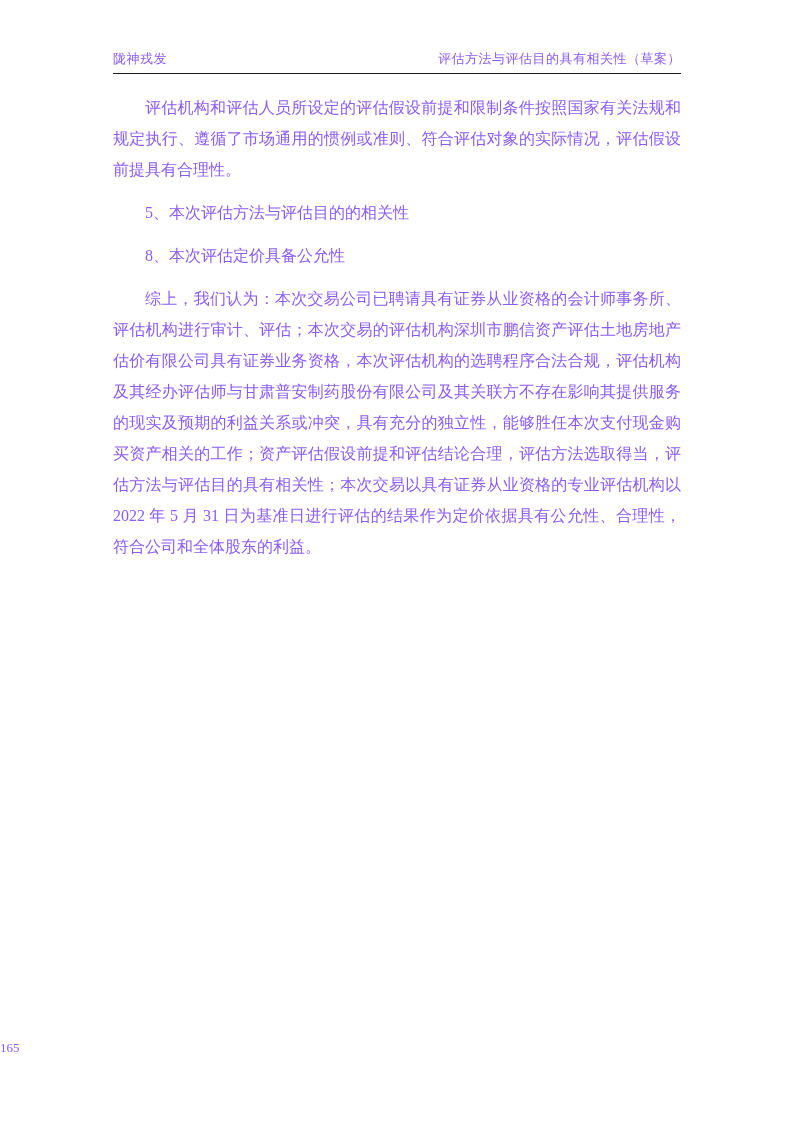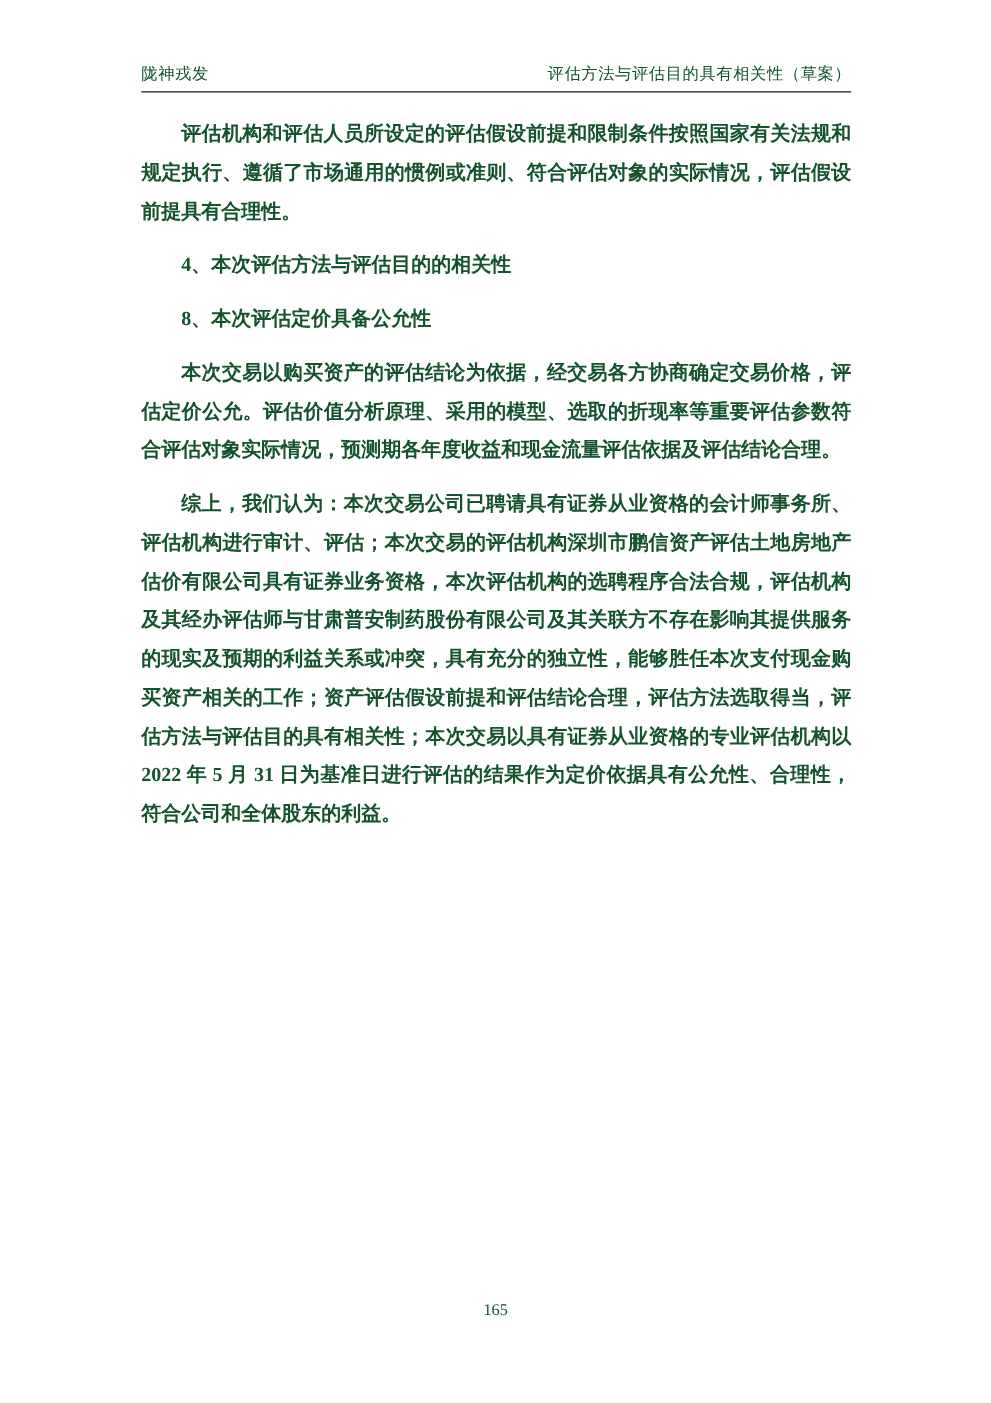--- a/index.html
+++ b/index.html
@@ -5,21 +5,21 @@
   html, body {
     margin: 0;
     padding: 0;
     background: #ffffff;
   }
   .page {
     position: relative;
     width: 793px;
     height: 1122px;
     background: #ffffff;
-    color: #14532d;
+    color: #8b5cf6;
     font-family: "Liberation Serif", "DejaVu Serif", serif;
     overflow: hidden;
     margin: 0 auto;
   }
   .doc-header {
     position: absolute;
     top: 50px;
     left: 113px;
     width: 568px;
     display: flex;
@@ -39,52 +39,51 @@
     font-size: 16px;
     line-height: 31px;
     text-align: justify;
     text-justify: inter-ideograph;
   }
   .doc-body p,
   .doc-body h3 {
     margin: 0 0 12px 0;
     text-indent: 2em;
     font-size: 16px;
-    font-weight: bold;
+    font-weight: normal;
     word-break: break-all;
   }
   .doc-footer {
     position: absolute;
     left: 0;
     right: 0;
     bottom: 66px;
-    text-align: center;
+    text-align: left;
     font-size: 13px;
     line-height: 16px;
   }
 </style>
 </head>
 <body>
 
 <div class="page">
 
   <header class="doc-header">
     <span>陇神戎发</span>
     <span>评估方法与评估目的具有相关性（草案）</span>
   </header>
 
   <main class="doc-body">
     <p>评估机构和评估人员所设定的评估假设前提和限制条件按照国家有关法规和规定执行、遵循了市场通用的惯例或准则、符合评估对象的实际情况，评估假设前提具有合理性。</p>
 
-    <h3>4、本次评估方法与评估目的的相关性</h3>
+    <h3>5、本次评估方法与评估目的的相关性</h3>
 
 
     <h3>8、本次评估定价具备公允性</h3>
 
-    <p>本次交易以购买资产的评估结论为依据，经交易各方协商确定交易价格，评估定价公允。评估价值分析原理、采用的模型、选取的折现率等重要评估参数符合评估对象实际情况，预测期各年度收益和现金流量评估依据及评估结论合理。</p>
 
     <p>综上，我们认为：本次交易公司已聘请具有证券从业资格的会计师事务所、评估机构进行审计、评估；本次交易的评估机构深圳市鹏信资产评估土地房地产估价有限公司具有证券业务资格，本次评估机构的选聘程序合法合规，评估机构及其经办评估师与甘肃普安制药股份有限公司及其关联方不存在影响其提供服务的现实及预期的利益关系或冲突，具有充分的独立性，能够胜任本次支付现金购买资产相关的工作；资产评估假设前提和评估结论合理，评估方法选取得当，评估方法与评估目的具有相关性；本次交易以具有证券从业资格的专业评估机构以 2022 年 5 月 31 日为基准日进行评估的结果作为定价依据具有公允性、合理性，符合公司和全体股东的利益。</p>
   </main>
 
   <footer class="doc-footer">
     <span>165</span>
   </footer>
 
 </div>
 

